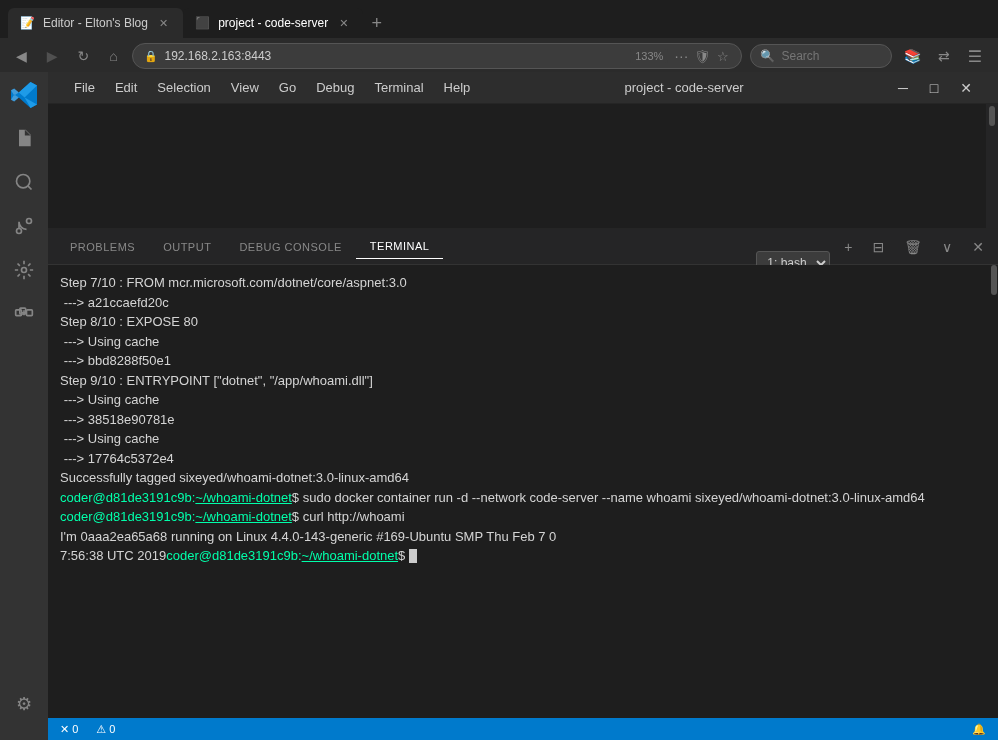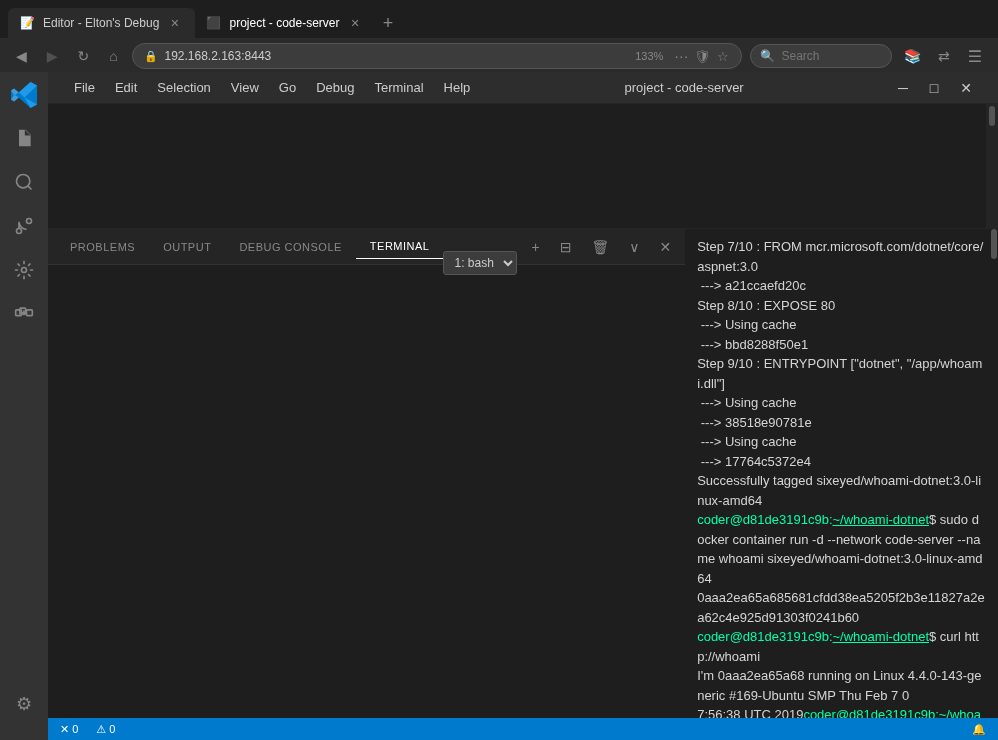--- a/index.html
+++ b/index.html
@@ -39,21 +39,21 @@
     .menu-bar { display: flex; align-items: center; background: #2d2d2d; height: 32px; padding: 0 16px; gap: 0; flex-shrink: 0; border-bottom: 1px solid #252525; }
     .menu-item { background: none; border: none; color: #ccc; cursor: pointer; padding: 4px 10px; font-size: 13px; border-radius: 3px; }
     .menu-title { flex: 1; text-align: center; font-size: 13px; color: #ccc; }
     .win-controls { display: flex; gap: 2px; }
     .win-btn { background: none; border: none; color: #ccc; cursor: pointer; font-size: 14px; padding: 4px 10px; }
 
     
     .editor-area { flex: 1; background: #1e1e1e; min-height: 0; position: relative; overflow: hidden; }
 
     
-    .panel { background: #1e1e1e; border-top: 1px solid #252525; flex-shrink: 0; display: flex; flex-direction: row; height: 490px; }
+    .panel { background: #1e1e1e; border-top: 1px solid #252525; flex-shrink: 0; display: flex; flex-direction: column; height: 490px; }
     .panel-tabs { display: flex; align-items: center; background: #252526; height: 36px; padding: 0 8px; border-bottom: 1px solid #333; flex-shrink: 0; }
     .panel-tab { padding: 6px 14px; font-size: 11px; color: #888; cursor: pointer; text-transform: uppercase; letter-spacing: 0.5px; }
     .panel-tab.active { color: #fff; border-bottom: 1px solid #fff; }
     .panel-tab-right { margin-left: auto; display: flex; align-items: center; gap: 8px; }
     .terminal-select { background: #3c3c3c; border: 1px solid #555; color: #ccc; font-size: 12px; padding: 2px 6px; border-radius: 3px; cursor: pointer; height: 24px; margin-top: 32px; }
     .panel-icon-btn { background: none; border: none; color: #888; cursor: pointer; font-size: 14px; padding: 3px 6px; border-radius: 3px; }
 
     
     .terminal-content { flex: 1; overflow-y: auto; padding: 8px 12px; font-family: Liberation Sans, sans-serif; font-size: 13px; line-height: 1.5; background: #1e1e1e; color: #d4d4d4; }
     .terminal-line { white-space: pre-wrap; word-break: break-all; }
@@ -77,21 +77,21 @@
     .panel-scrollthumb { position: absolute; top: 0; right: 1px; width: 6px; background: #555; border-radius: 3px; height: 30px; }
     .panel-wrapper { flex: 1; display: flex; overflow: hidden; position: relative; }
   </style>
 </head>
 <body>
 
 <div class="browser-chrome">
   <div class="tab-bar">
     <div class="tab inactive">
       <span style="font-size:12px;">📝</span>
-      <span>Editor - Elton's Debug</span>
+      <span>Editor - Elton's Blog</span>
       <span class="tab-close">✕</span>
     </div>
     <div class="tab active" style="background:#1e1e1e;">
       <span style="font-size:12px;">⬛</span>
       <span>project - code-server</span>
       <span class="tab-close">✕</span>
     </div>
     <button class="new-tab-btn">+</button>
   </div>
   <div class="browser-toolbar">
@@ -218,21 +218,20 @@
           <div class="terminal-line term-white">Step 8/10 : EXPOSE 80</div>
           <div class="terminal-line term-white"> ---&gt; Using cache</div>
           <div class="terminal-line term-white"> ---&gt; bbd8288f50e1</div>
           <div class="terminal-line term-white">Step 9/10 : ENTRYPOINT ["dotnet", "/app/whoami.dll"]</div>
           <div class="terminal-line term-white"> ---&gt; Using cache</div>
           <div class="terminal-line term-white"> ---&gt; 38518e90781e</div>
           <div class="terminal-line term-white"> ---&gt; Using cache</div>
           <div class="terminal-line term-white"> ---&gt; 17764c5372e4</div>
           <div class="terminal-line term-white">Successfully tagged sixeyed/whoami-dotnet:3.0-linux-amd64</div>
           <div class="terminal-line"><span class="term-green">coder@d81de3191c9b:<span style="text-decoration:underline;">~/whoami-dotnet</span></span><span class="term-white">$ sudo docker container run -d --network code-server --name whoami sixeyed/whoami-dotnet:3.0-linux-amd64</span></div>
-          <div class="terminal-line term-white">0aaa2ea65a685681cfdd38ea5205f2b3e11827a2ea62c4e925d91303f0241b60</div>
           <div class="terminal-line"><span class="term-green">coder@d81de3191c9b:<span style="text-decoration:underline;">~/whoami-dotnet</span></span><span class="term-white">$ curl http://whoami</span></div>
           <div class="terminal-line term-white">I'm 0aaa2ea65a68 running on Linux 4.4.0-143-generic #169-Ubuntu SMP Thu Feb 7 0</div>
           <div class="terminal-line"><span class="term-white">7:56:38 UTC 2019</span><span class="term-green">coder@d81de3191c9b:<span style="text-decoration:underline;">~/whoami-dotnet</span></span><span class="term-white">$ </span><span class="cursor"></span></div>
         </div>
         <div class="panel-scroll">
           <div class="panel-scrollthumb"></div>
         </div>
       </div>
     </div>
 

